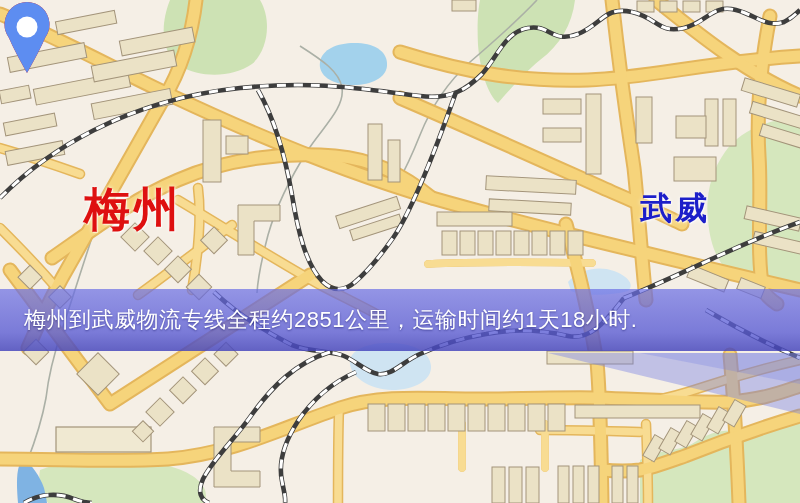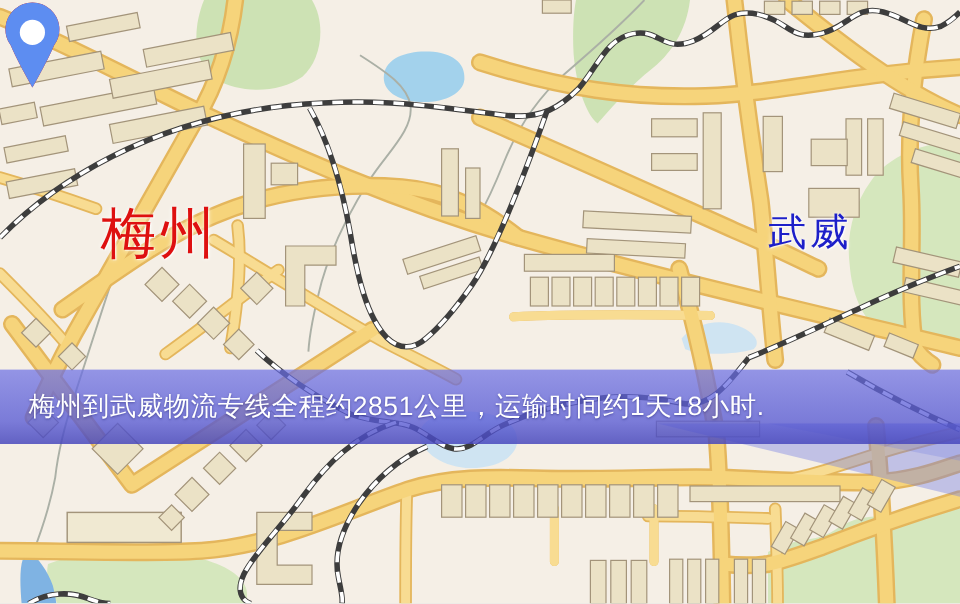--- a/index.html
+++ b/index.html
@@ -13,32 +13,32 @@
   .rc{fill:none;stroke:#e4b65c;stroke-linecap:round;stroke-linejoin:round}
   .rf{fill:none;stroke:#f6d47b;stroke-linecap:round;stroke-linejoin:round}
   .rf2{fill:none;stroke:#f8dc92;stroke-linecap:round;stroke-linejoin:round}
   .w15{stroke-width:15}.w11{stroke-width:11}.w10{stroke-width:10.5}.w7{stroke-width:7.5}
   .bld{fill:#ebe2c6;stroke:#a3947a;stroke-width:1}
   .bld2{fill:#f0e9d2;stroke:#a3947a;stroke-width:1.2}
   .rwb{fill:none;stroke:#3d3d3d;stroke-width:4.6}
   .rww{fill:none;stroke:#ffffff;stroke-width:3;stroke-dasharray:9 8}
   .water{fill:#a3d2ec}.water2{fill:#cfe4f2}.water3{fill:#7fb3e3}
   
-  .banner{position:absolute;left:0;top:308px;width:800px;height:62px;box-sizing:border-box;
+  .banner{position:absolute;left:0;top:289px;width:800px;height:62px;box-sizing:border-box;
           display:flex;align-items:center;padding-left:24px;
           background:linear-gradient(180deg,rgba(106,110,229,.70) 0%,rgba(88,90,212,.78) 70%,rgba(70,70,188,.84) 100%);}
   .banner span{font-size:22px;color:#fff;letter-spacing:.5px;
                text-shadow:0 1px 2px rgba(30,30,110,.55);white-space:nowrap;}
   
   .pin{position:absolute;width:54px;height:76px;}
   .pin-meizhou{left:118px;top:100px;}
   .pin-wuwei{left:665px;top:97px;}
-  .citylabel{position:absolute;font-family:"Liberation Serif",serif;font-weight:normal;
+  .citylabel{position:absolute;font-family:"Liberation Serif",serif;font-weight:bold;
              letter-spacing:3px;line-height:1;white-space:nowrap;
-             text-shadow:0 0 4px rgba(255,255,255,.95),1px 1px 0 rgba(255,255,255,.6);}
+             text-shadow:0 0 4px rgba(255,255,255,.95),1px 1px 0 rgba(255,255,255,.6);margin-top:15px;}
   .lbl-meizhou{left:84px;top:172px;font-size:46px;color:#de1010;}
   .lbl-wuwei{left:640px;top:177px;font-size:32px;color:#1d1fc9;}
 </style>
 </head>
 <body>
 
 <div id="stage">
 
   <svg width="800" height="503" viewBox="0 0 800 503">
     <defs>

